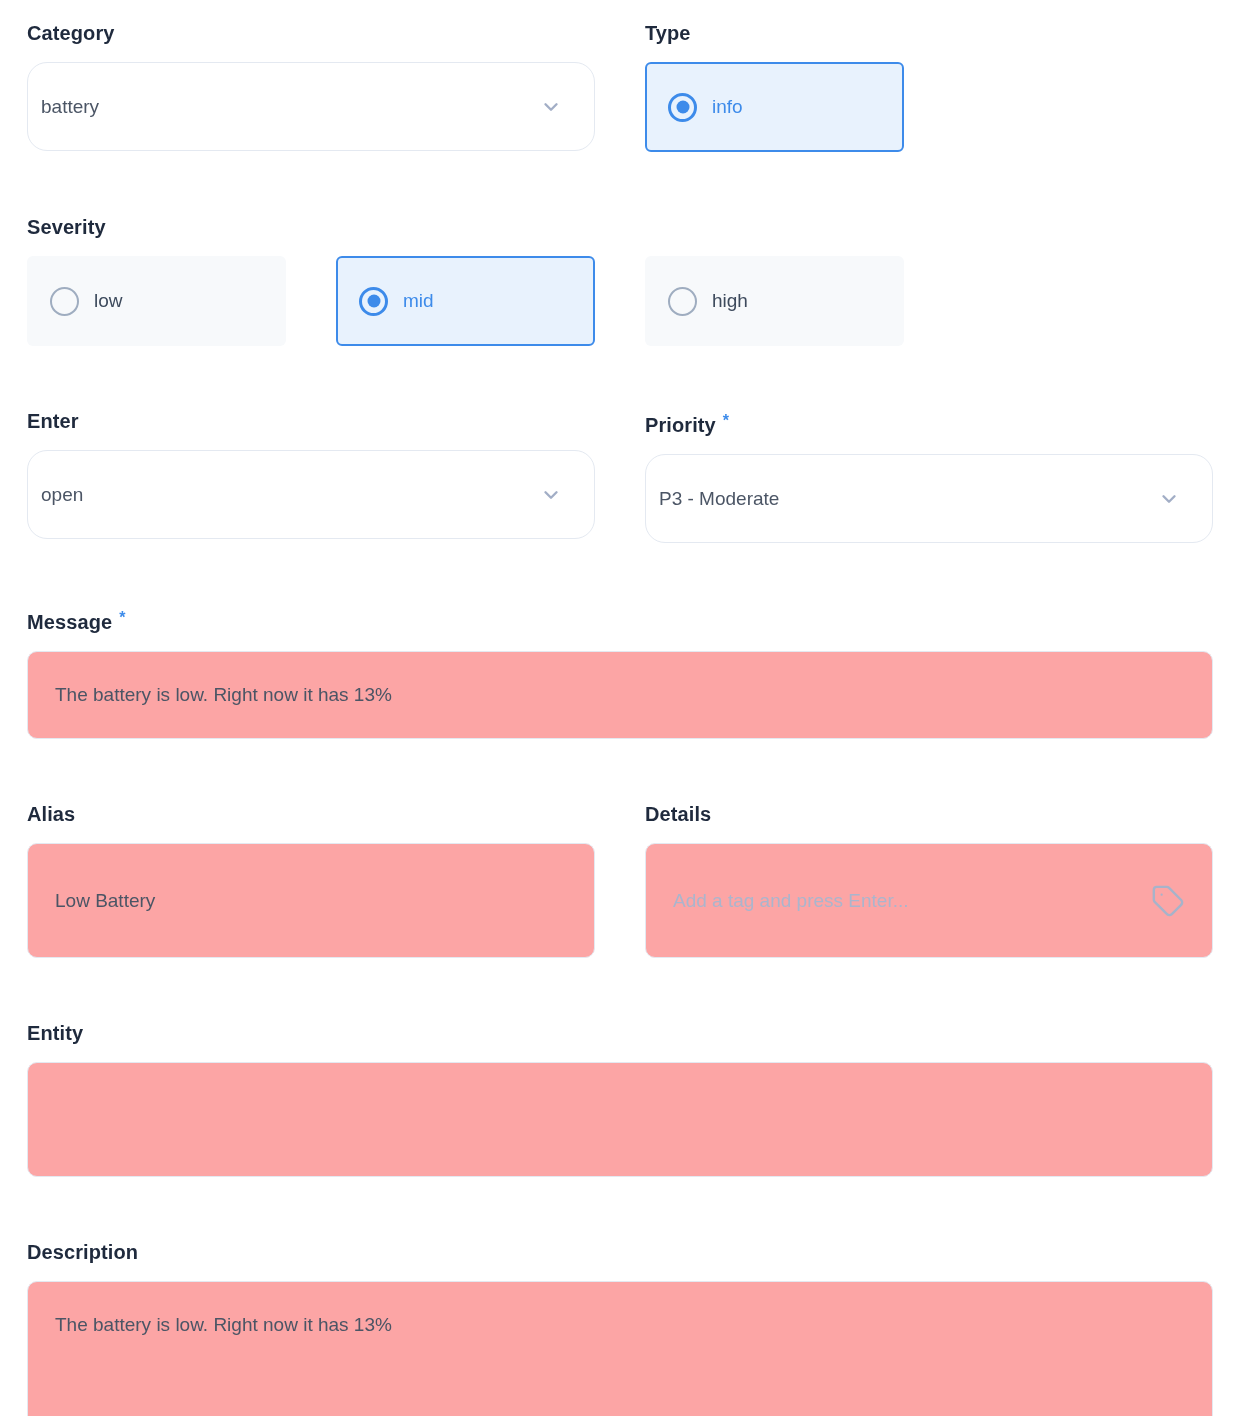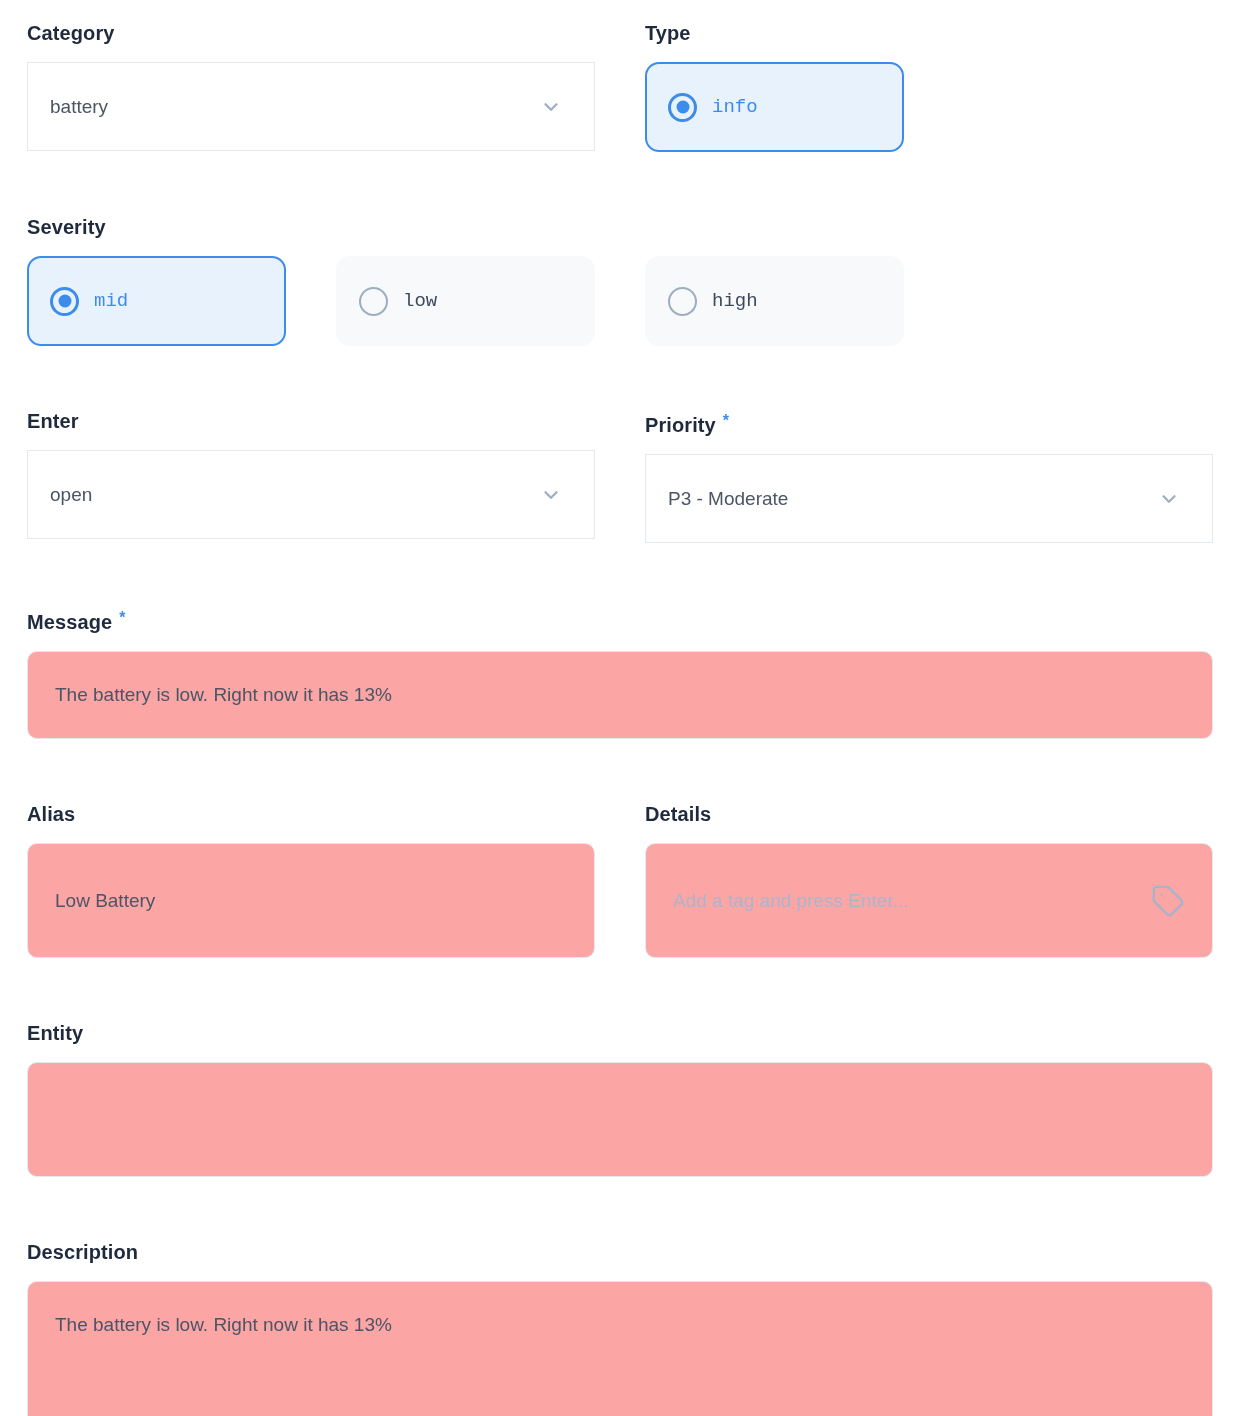--- a/index.html
+++ b/index.html
@@ -33,25 +33,25 @@
     font-size:16px;
     margin-left:7px;
     vertical-align:6px;
   }
 
   
   .select {
     position:relative;
     height:89px;
     border:1px solid #e4e9f1;
-    border-radius:0;
+    border-radius:20px;
     background:#fff;
     display:flex;
     align-items:center;
-    padding:0 60px 0 22px;
+    padding:0 60px 0 13px;
     cursor:pointer;
   }
   .select-value {
     font-size:19px;
     color:#4b5565;
   }
   .chevron {
     position:absolute;
     right:32px;
     top:50%;
@@ -97,29 +97,28 @@
     grid-template-columns:1fr 1fr;
     gap:50px;
   }
   .options-4 {
     display:grid;
     grid-template-columns:repeat(4,1fr);
     gap:50px;
   }
   .option {
     height:90px;
-    border-radius:14px;
+    border-radius:6px;
     background:#f7f9fb;
     border:2px solid rgba(0,0,0,0);
     display:flex;
     align-items:center;
     gap:15px;
     padding-left:21px;
     cursor:pointer;
-    font-family:Liberation Mono, monospace;
   }
   .option-label {
     font-size:19px;
     color:#3d4a5c;
   }
   .radio {
     position:relative;
     width:29px; height:29px;
     border-radius:50%;
     border:2px solid #9fadc0;
@@ -166,29 +165,29 @@
             <span class="dot"></span>
           </span>
         <span class="option-label">info</span>
       </div>
     </div>
   </div>
 
   <div class="col-4">
     <span class="field-label">Severity</span>
     <div class="options-4">
+      <div class="option">
+        <span class="radio"></span>
+        <span class="option-label">low</span>
+      </div>
       <div class="option selected">
         <span class="radio">
             <span class="dot"></span>
           </span>
         <span class="option-label">mid</span>
-      </div>
-      <div class="option">
-        <span class="radio"></span>
-        <span class="option-label">low</span>
       </div>
       <div class="option">
         <span class="radio"></span>
         <span class="option-label">high</span>
       </div>
     </div>
   </div>
 
   <div class="col-2">
     <span class="field-label">Enter</span>

